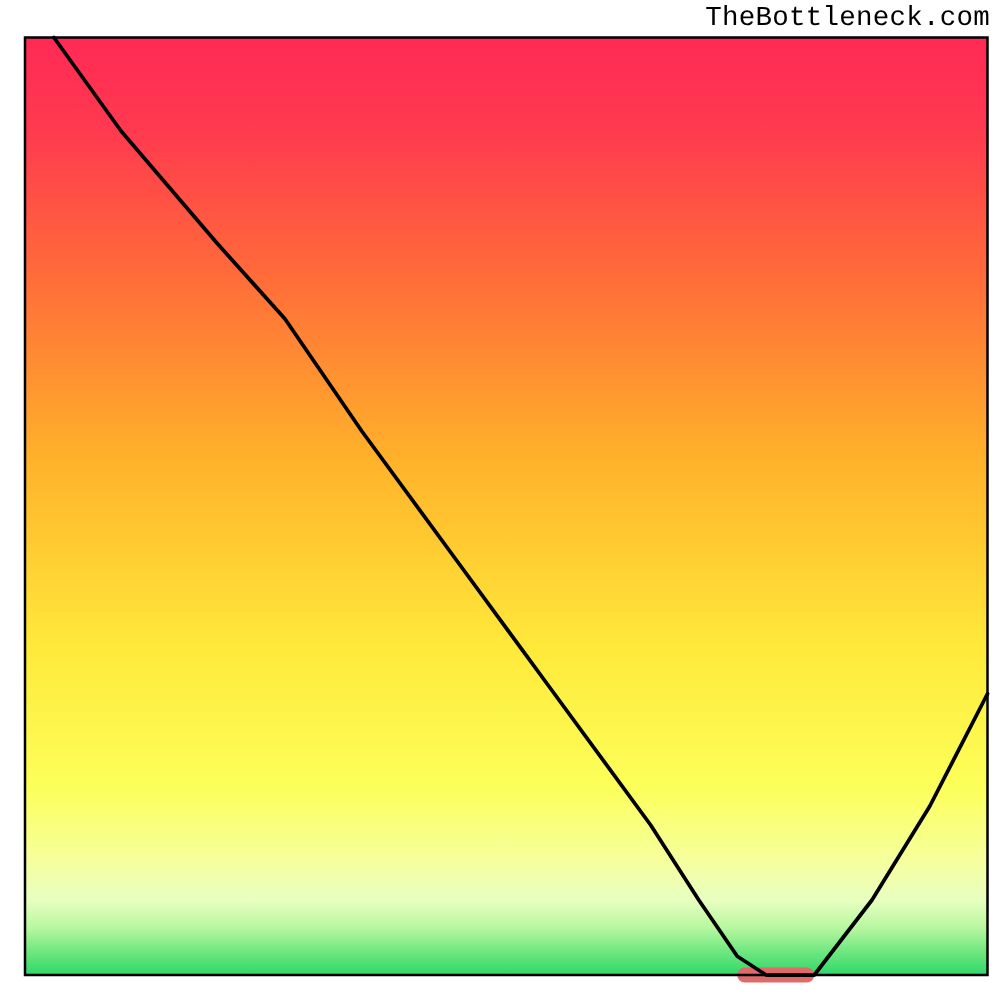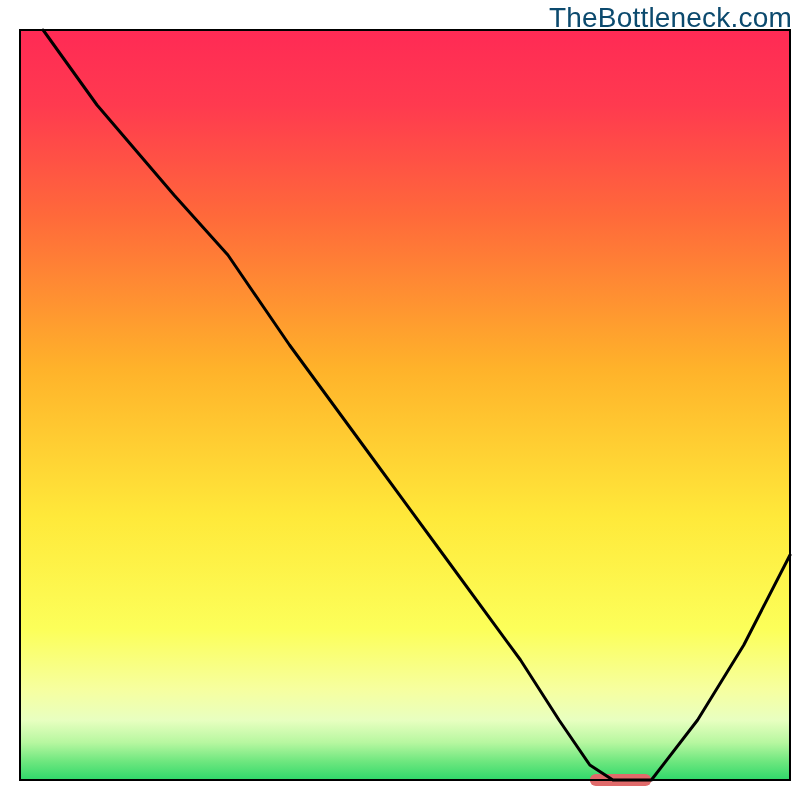--- a/index.html
+++ b/index.html
@@ -13,26 +13,27 @@
   }
   .chart-wrap {
     position: relative;
     width: 800px;
     height: 800px;
   }
   .watermark {
     position: absolute;
     top: 2px;
     right: 8px;
-    font-size: 28px;
+    font-size: 22px;
     font-weight: 500;
-    color: #0c4a6e;
+    color: #000000;
     letter-spacing: 0.2px;
     z-index: 10;
     user-select: none;
+    font-family: Liberation Mono, monospace;
   }
   svg.plot {
     position: absolute;
     left: 0;
     top: 0;
   }
 </style>
 </head>
 <body>
 

